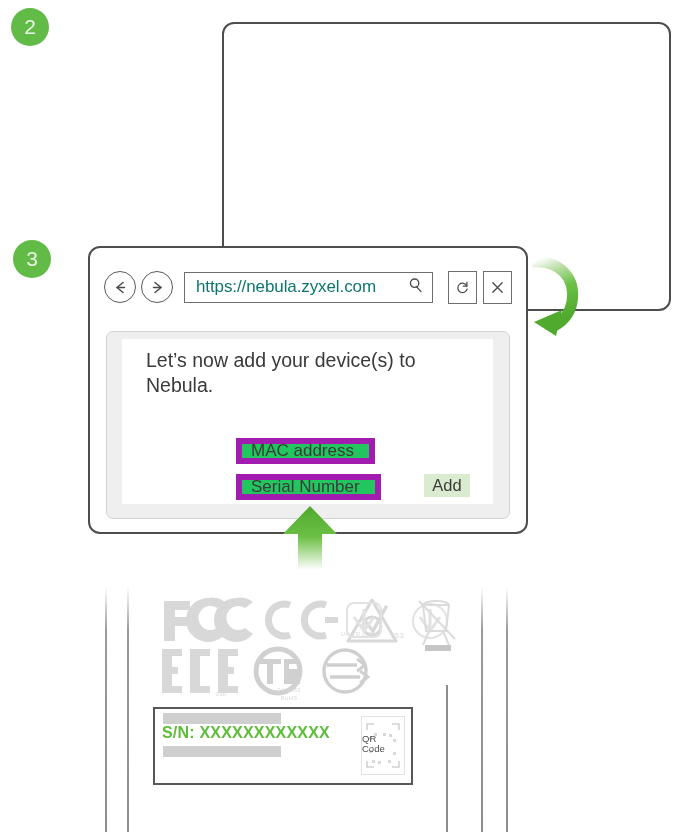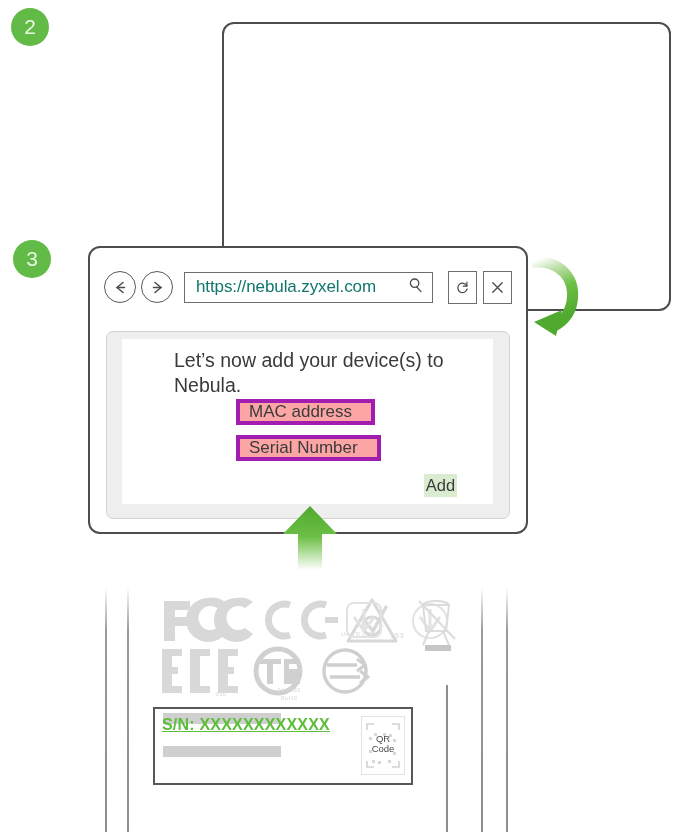--- a/index.html
+++ b/index.html
@@ -213,36 +213,37 @@
     position: absolute;
     left: 146px;
     top: 348px;
     width: 330px;
     font-size: 19.5px;
     line-height: 25px;
     color: #3a3a3a;
   }
   .field-box {
     position: absolute;
-    border: 4px solid #a21caf;
-    background: #fca5a5;
+    border: 6px solid #a21caf;
+    background: #22c55e;
     color: #3b3b3b;
     font-size: 17px;
     display: flex;
     align-items: center;
     padding-left: 9px;
     box-sizing: border-box;
+    margin-top: 39px;
   }
   #field-mac { left: 236px; top: 399px; width: 139px; height: 26px; }
   #field-sn  { left: 236px; top: 435px; width: 145px; height: 26px; }
   #add-button {
     position: absolute;
     left: 424px;
     top: 474px;
-    width: 33px;
+    width: 46px;
     height: 23px;
     background: #d9ecd0;
     color: #3b3b3b;
     font-size: 16.5px;
     display: flex;
     align-items: center;
     justify-content: center;
   }
 
   
@@ -310,37 +311,37 @@
   #redact-1 { left: 67px; top: 140px; width: 118px; }
   #redact-2 { left: 67px; top: 173px; width: 118px; }
   .sn-line {
     position: absolute;
     color: #5ebd3a;
     font-weight: bold;
     font-size: 16px;
     letter-spacing: 0.2px;
     white-space: nowrap;
   }
-  #sn-text  { left: 66px; top: 143px; text-decoration: underline; }
+  #sn-text  { left: 66px; top: 151px; }
   #mac-text { left: 66px; top: 184px; }
 
   #qr-box {
     position: absolute;
     left: 265px;
     top: 143px;
     width: 44px;
     height: 59px;
     border: 1.2px solid #e2e2e2;
     background: #fff;
     box-sizing: border-box;
   }
   .qr-label {
     position: absolute;
     width: 100%;
-    text-align: center;
+    text-align: left;
     font-size: 9.5px;
     color: #4a4a4a;
     line-height: 11px;
   }
 </style>
 </head>
 <body>
 
 <div class="step-badge" id="badge-2">
   <span>2</span>
@@ -472,21 +473,21 @@
   <div class="tb-square">
     <svg width="15" height="15" viewBox="0 0 16 16">
         <path d="M3 3 L13 13 M13 3 L3 13" stroke="#4a4a4a" stroke-width="1.4" stroke-linecap="round"></path>
       </svg>
   </div>
 </div>
 
 <div id="page-3" style="z-index:6;"></div>
 <div id="page-3-inner" style="z-index:6;"></div>
 
-<div class="p3-heading" style="z-index:7;margin-left:28px;">Let’s now add your device(s) to Nebula.</div>
+<div class="p3-heading" style="z-index:7;">Let’s now add your device(s) to Nebula.</div>
 
 <div class="field-box" id="field-mac" style="z-index:7;">
   <span>MAC address</span>
 </div>
 <div class="field-box" id="field-sn" style="z-index:7;">
   <span>Serial Number</span>
 </div>
 <div id="add-button" style="z-index:7;">
   <span>Add</span>
 </div>

